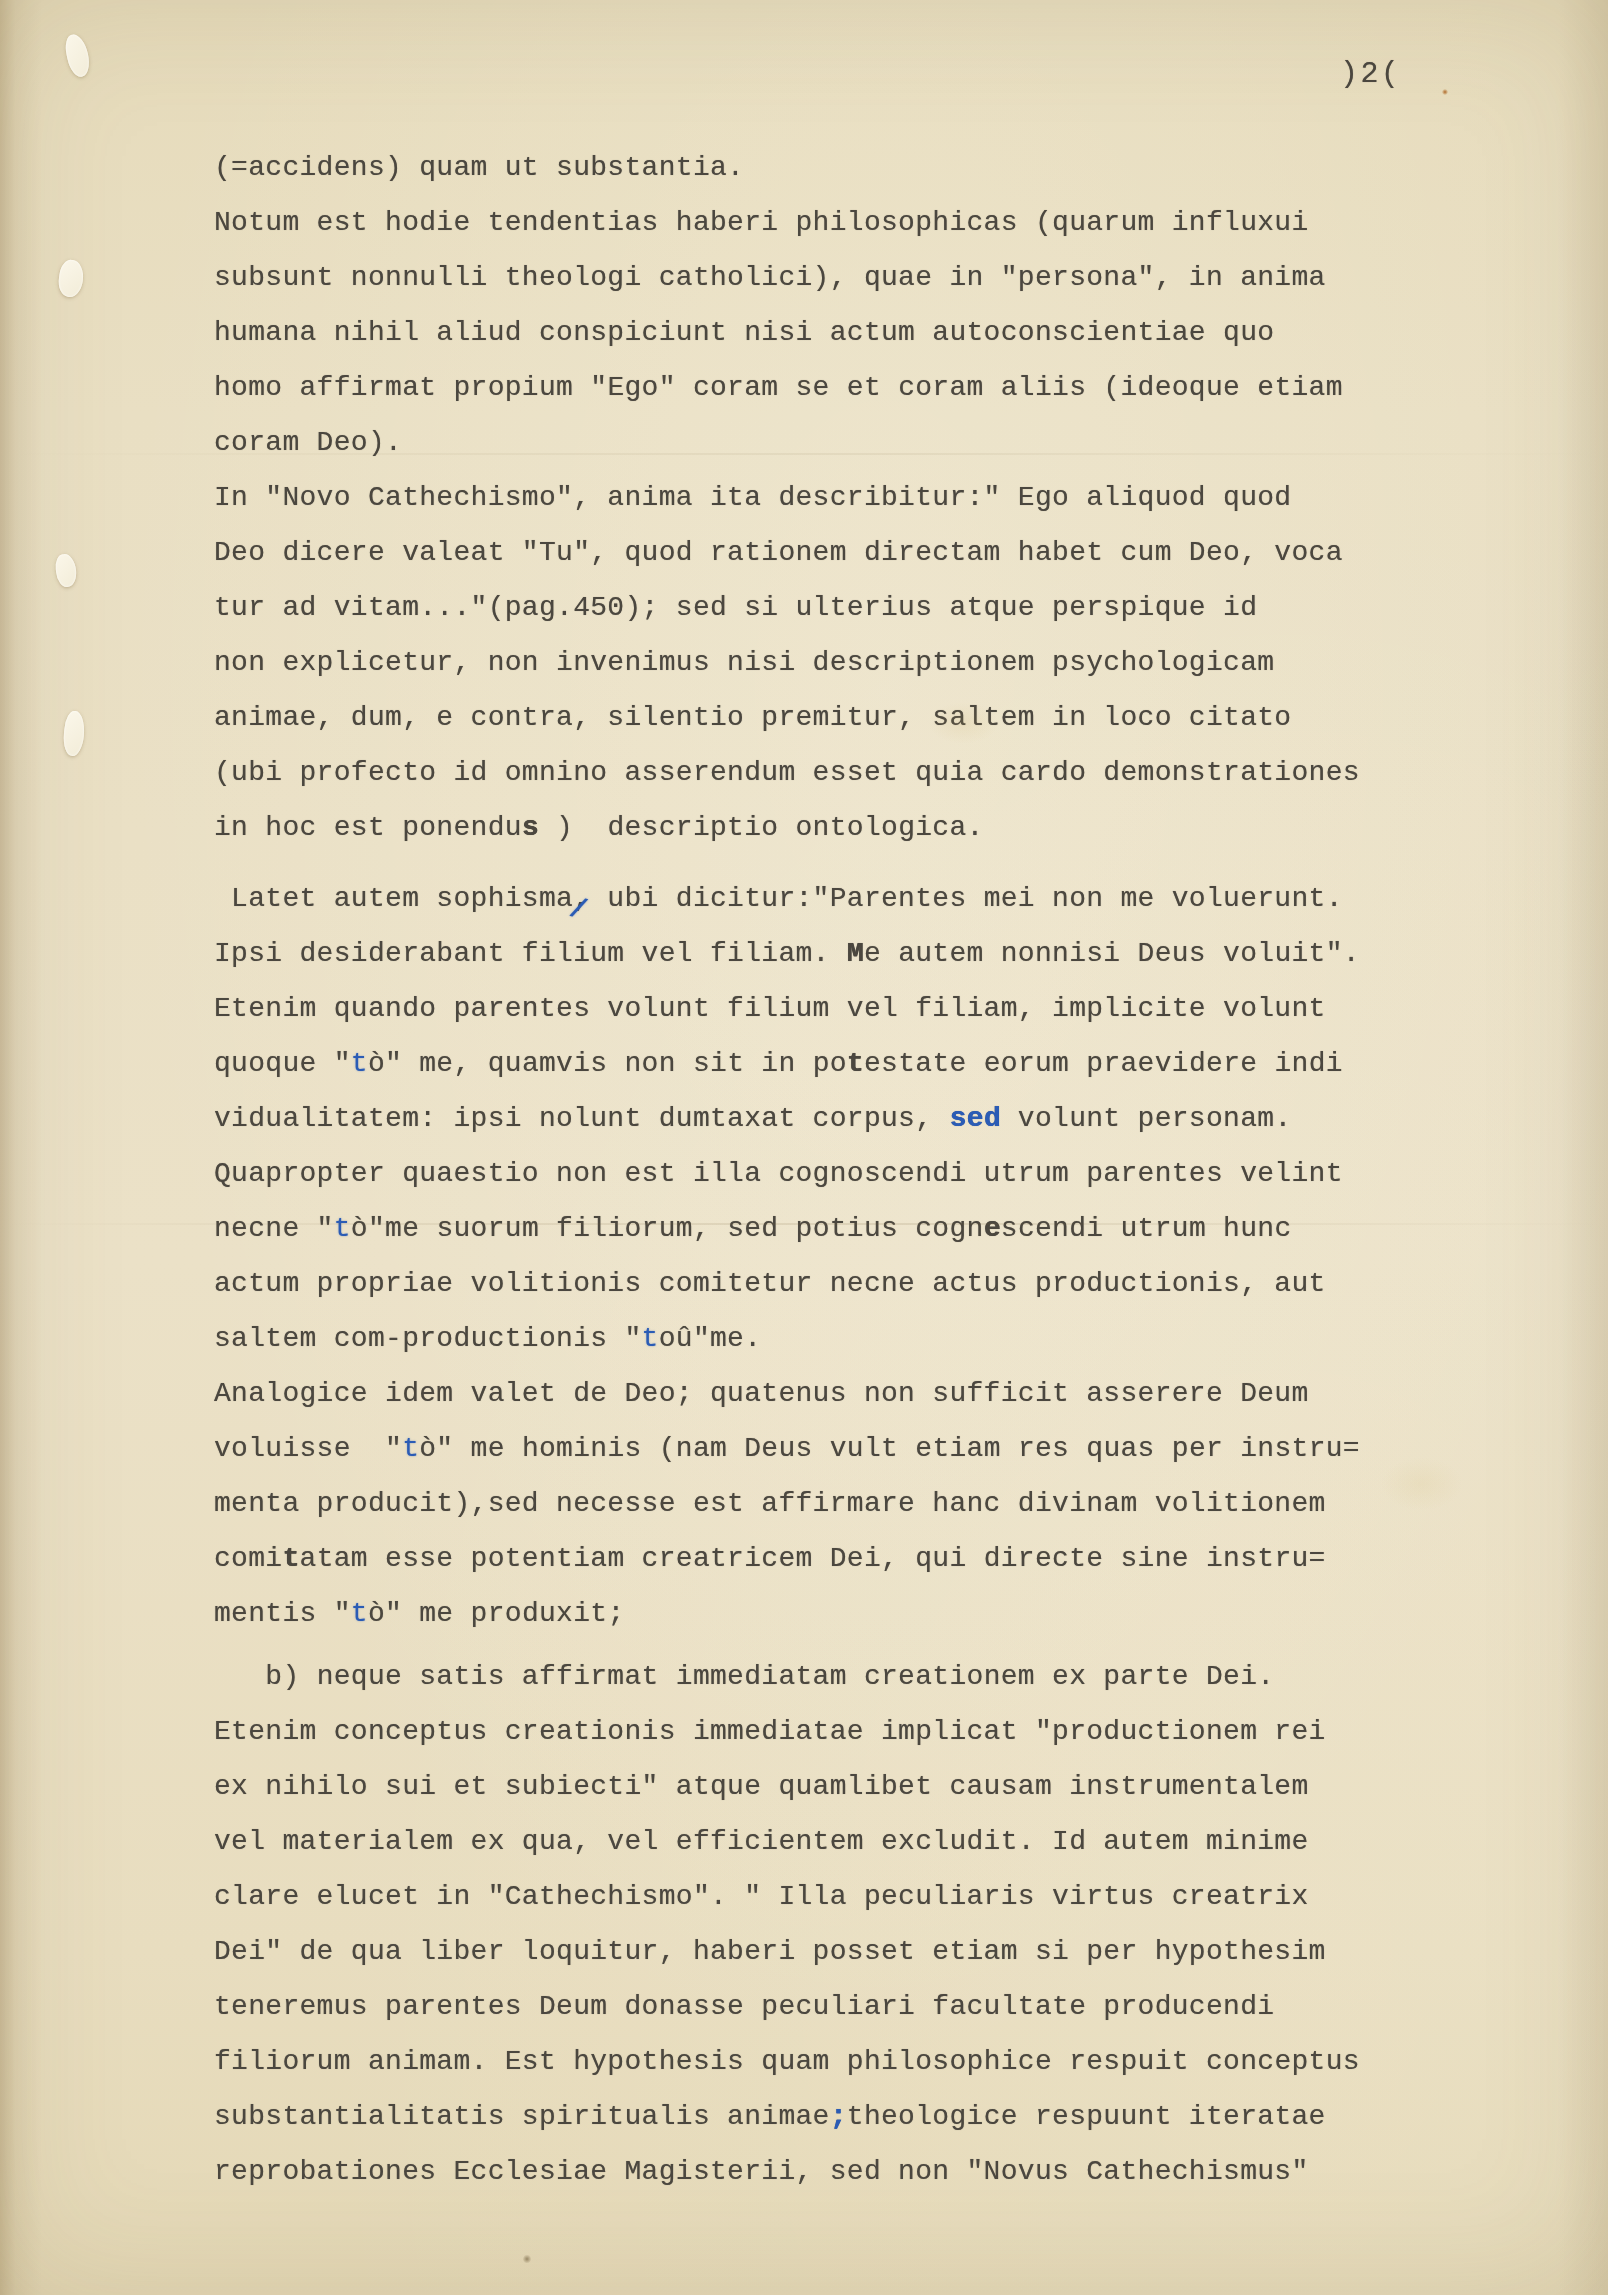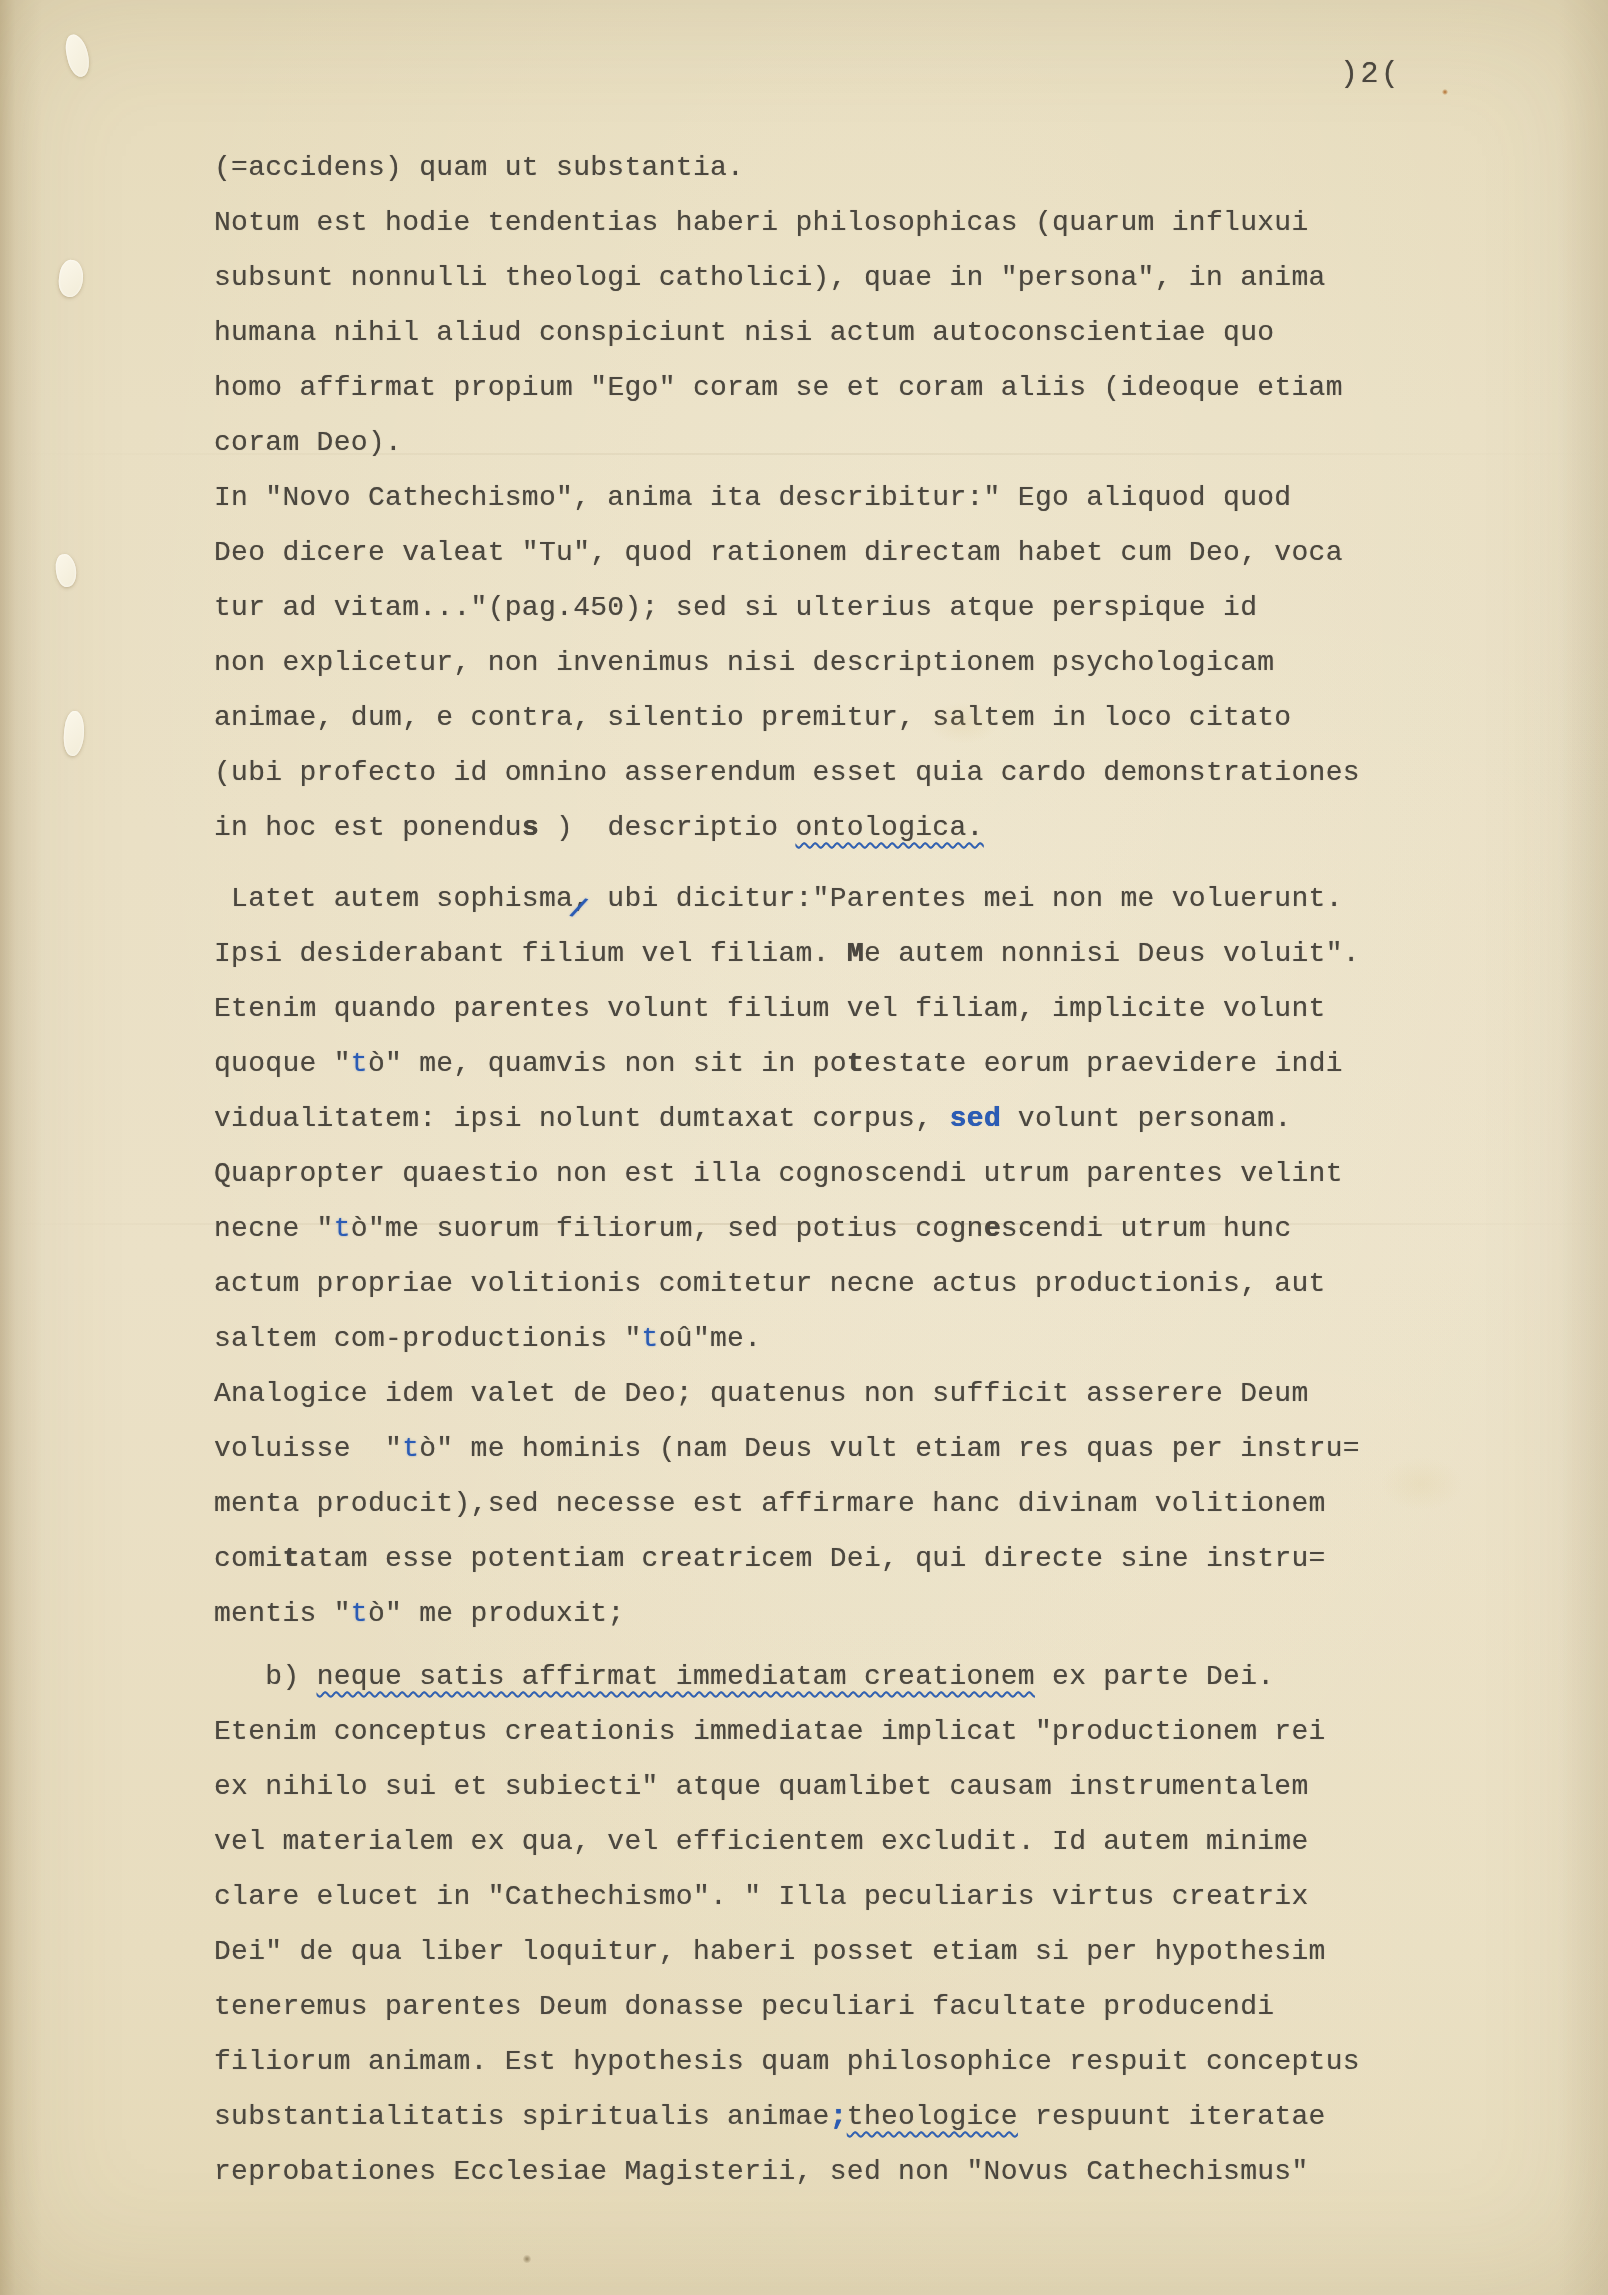--- a/index.html
+++ b/index.html
@@ -26,21 +26,20 @@
     text-shadow:0 0 0.8px rgba(75,70,60,0.55);
     white-space:pre;
   }
   .line{ height:55px; }
   .u{
     text-decoration-thickness:1.8px;
     text-underline-offset:6px;
     text-decoration-color:rgba(72,67,57,0.75);
   }
   .wavy{
-    text-decoration:underline;
     text-decoration-style:wavy;
     text-decoration-color:#2f62b8;
     text-decoration-thickness:1.8px;
     text-underline-offset:6.5px;
   }
   .blueink{
     color:#2b5cb5;
     text-shadow:0 0 1.8px rgba(43,92,181,0.55);
   }
   .bold{

